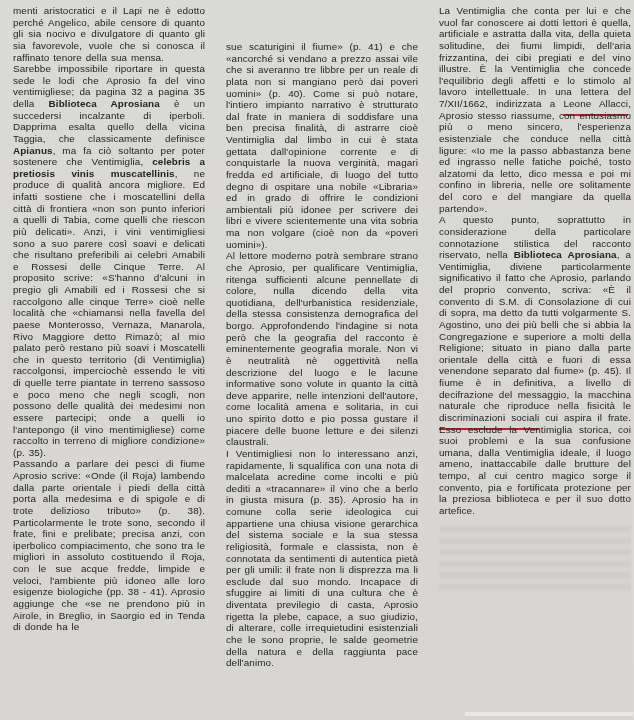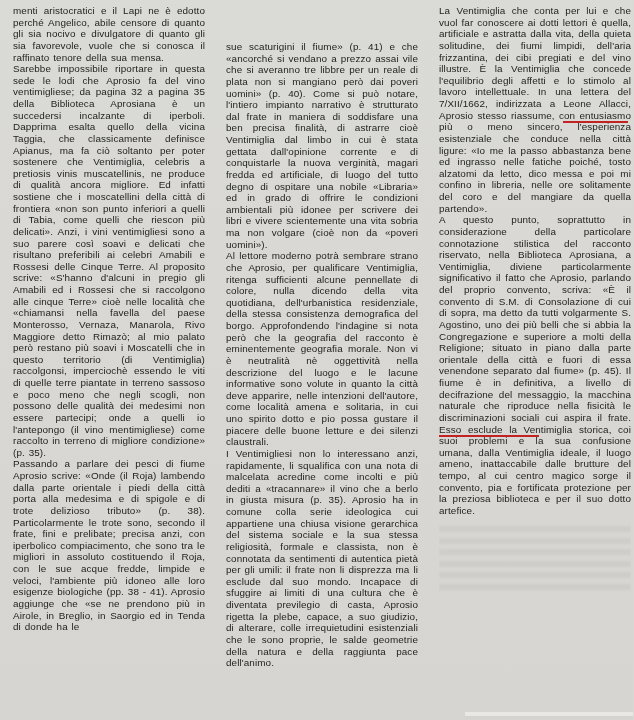--- a/index.html
+++ b/index.html
@@ -28,24 +28,24 @@
     line-height: 11.62px;
     color: #232323;
     text-align: justify;
     letter-spacing: 0.1px;
     word-spacing: 1px;
     hyphens: auto;
     -webkit-hyphens: auto;
     overflow: hidden;
   }
   .col p { margin: 0; }
-  .col b { font-weight: normal; }
+  .col b { font-weight: bold; }
   .red-underline {
     border-bottom: 2px solid var(--underline-color, #c22322);
-    padding-bottom: 12px;
+    padding-bottom: 5px;
   }
   .showthrough {
     margin-top: 9px;
     height: 64px;
     background: repeating-linear-gradient(
       180deg,
       rgba(158,156,150,0.30) 0px, rgba(158,156,150,0.30) 6px,
       rgba(218,218,214,0) 6px, rgba(218,218,214,0) 11.6px
     );
     filter: blur(1.1px);

